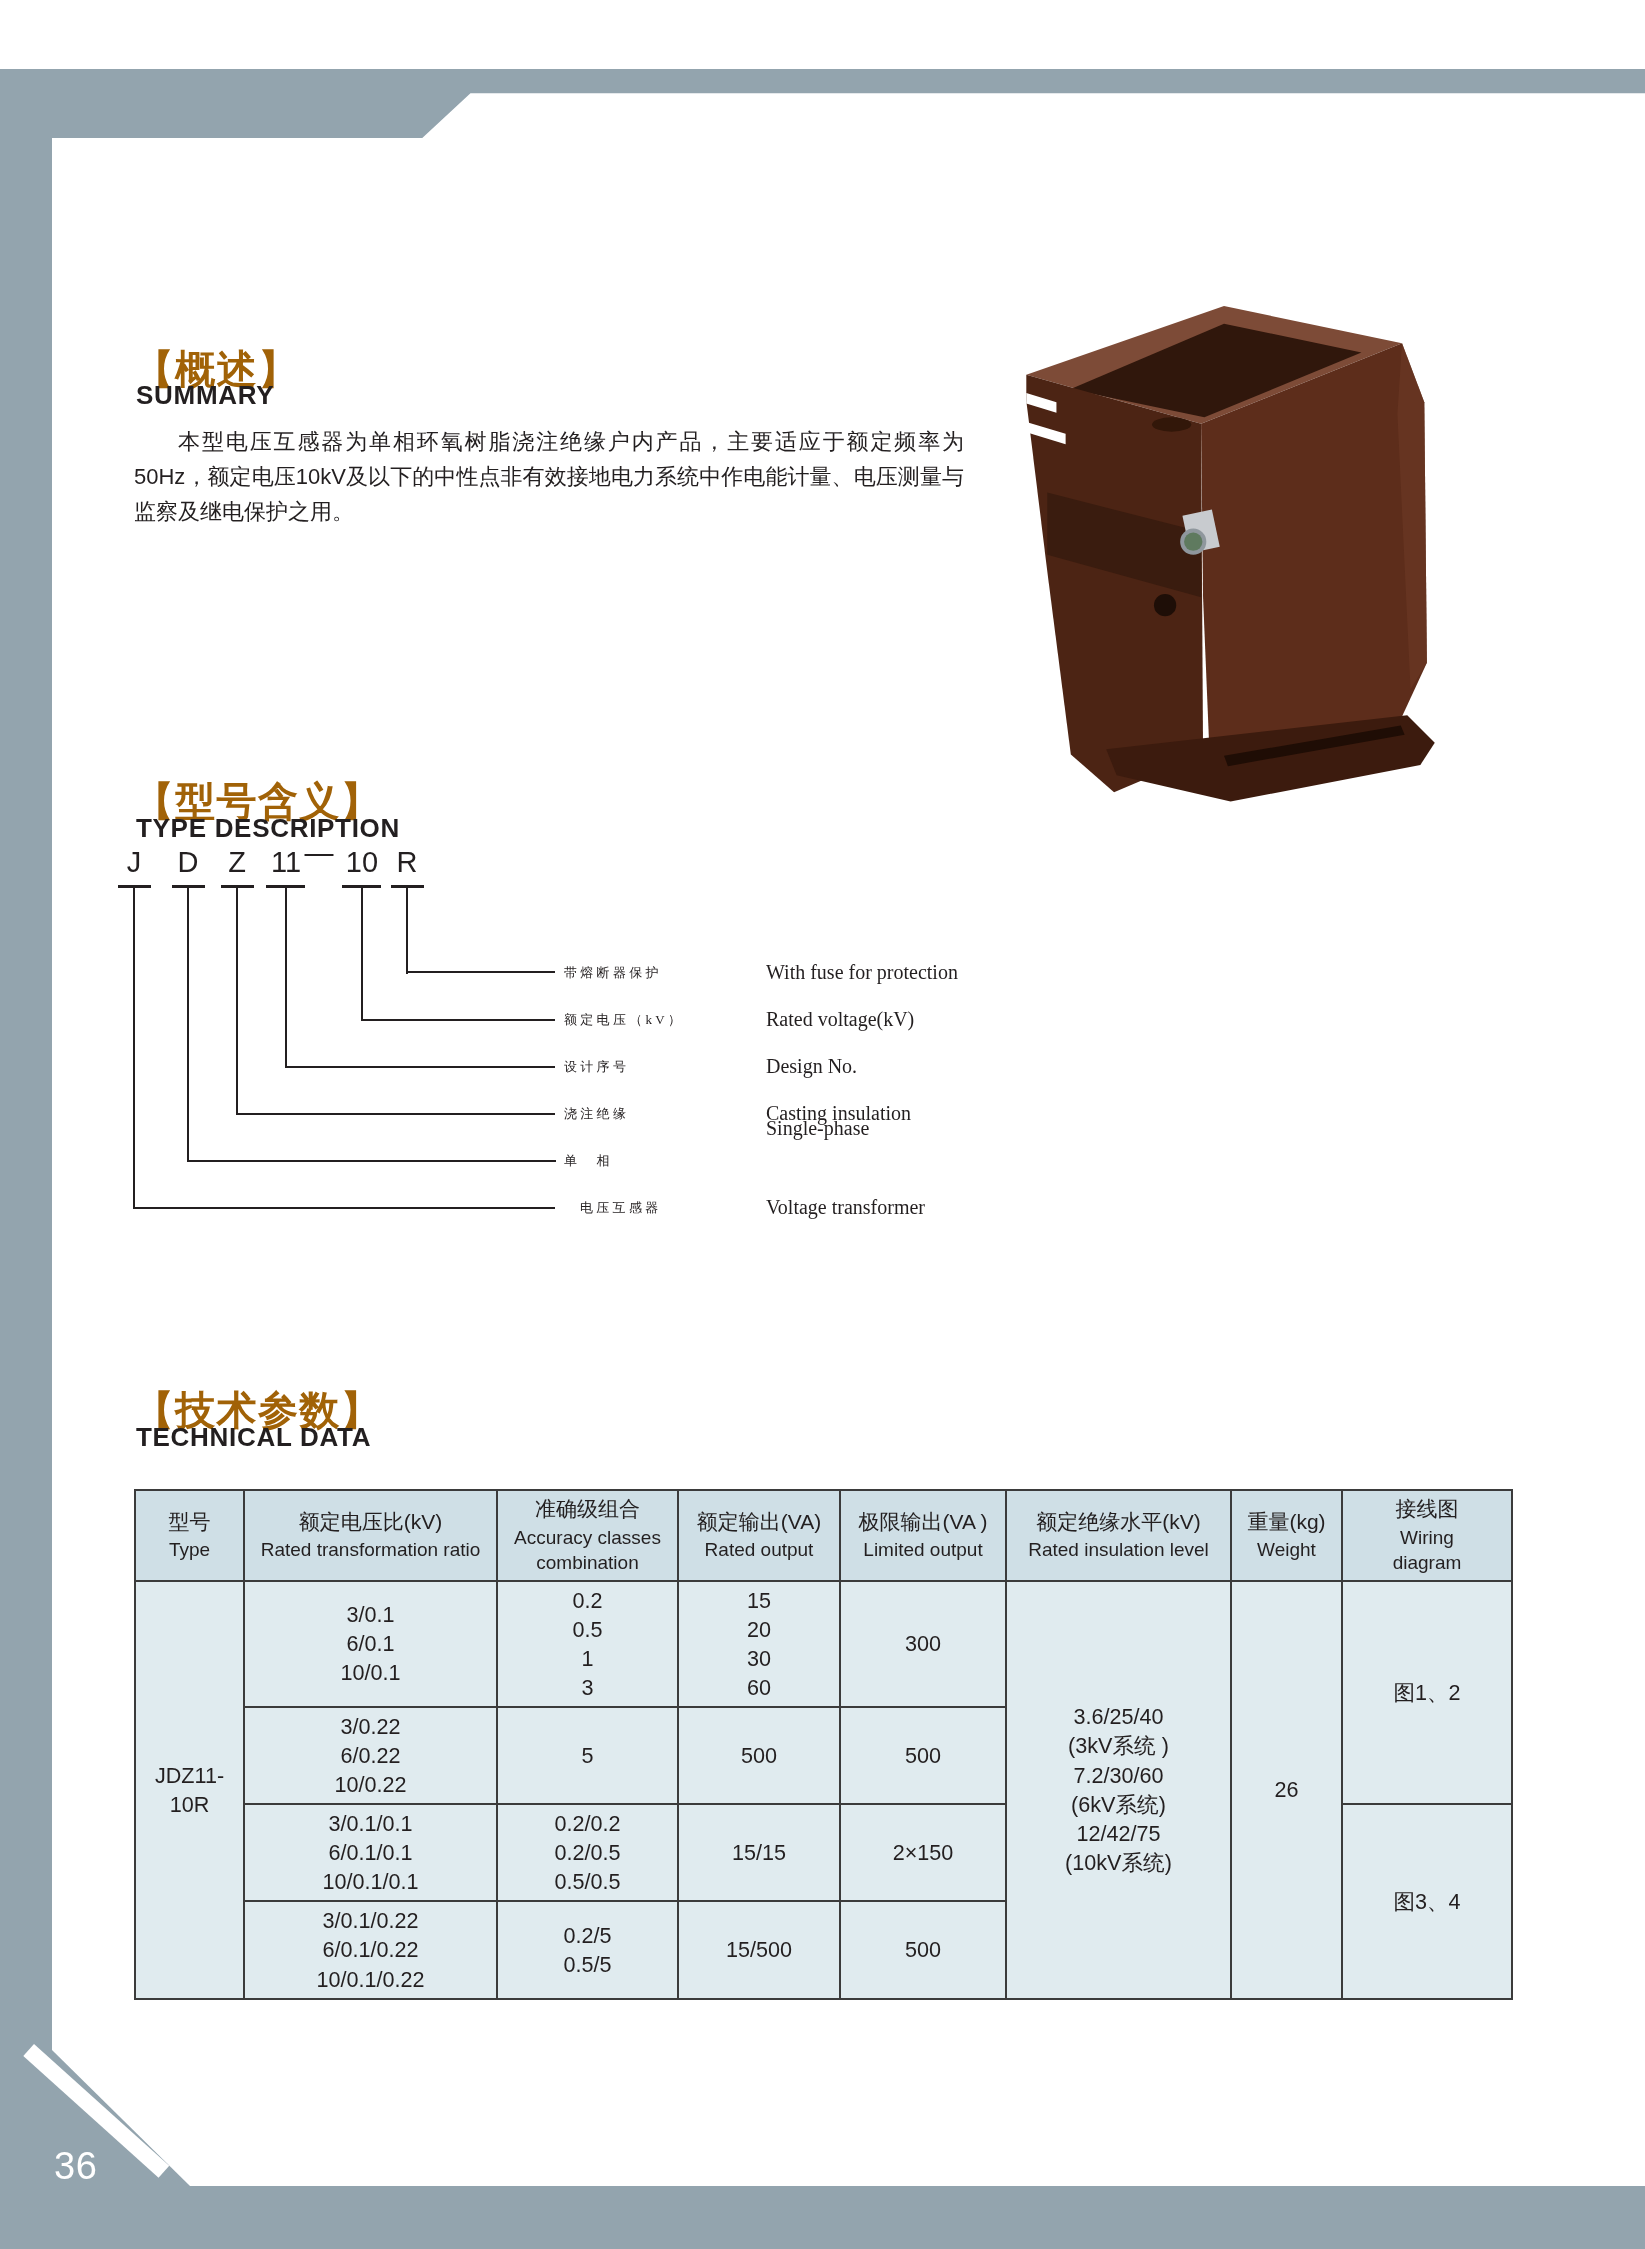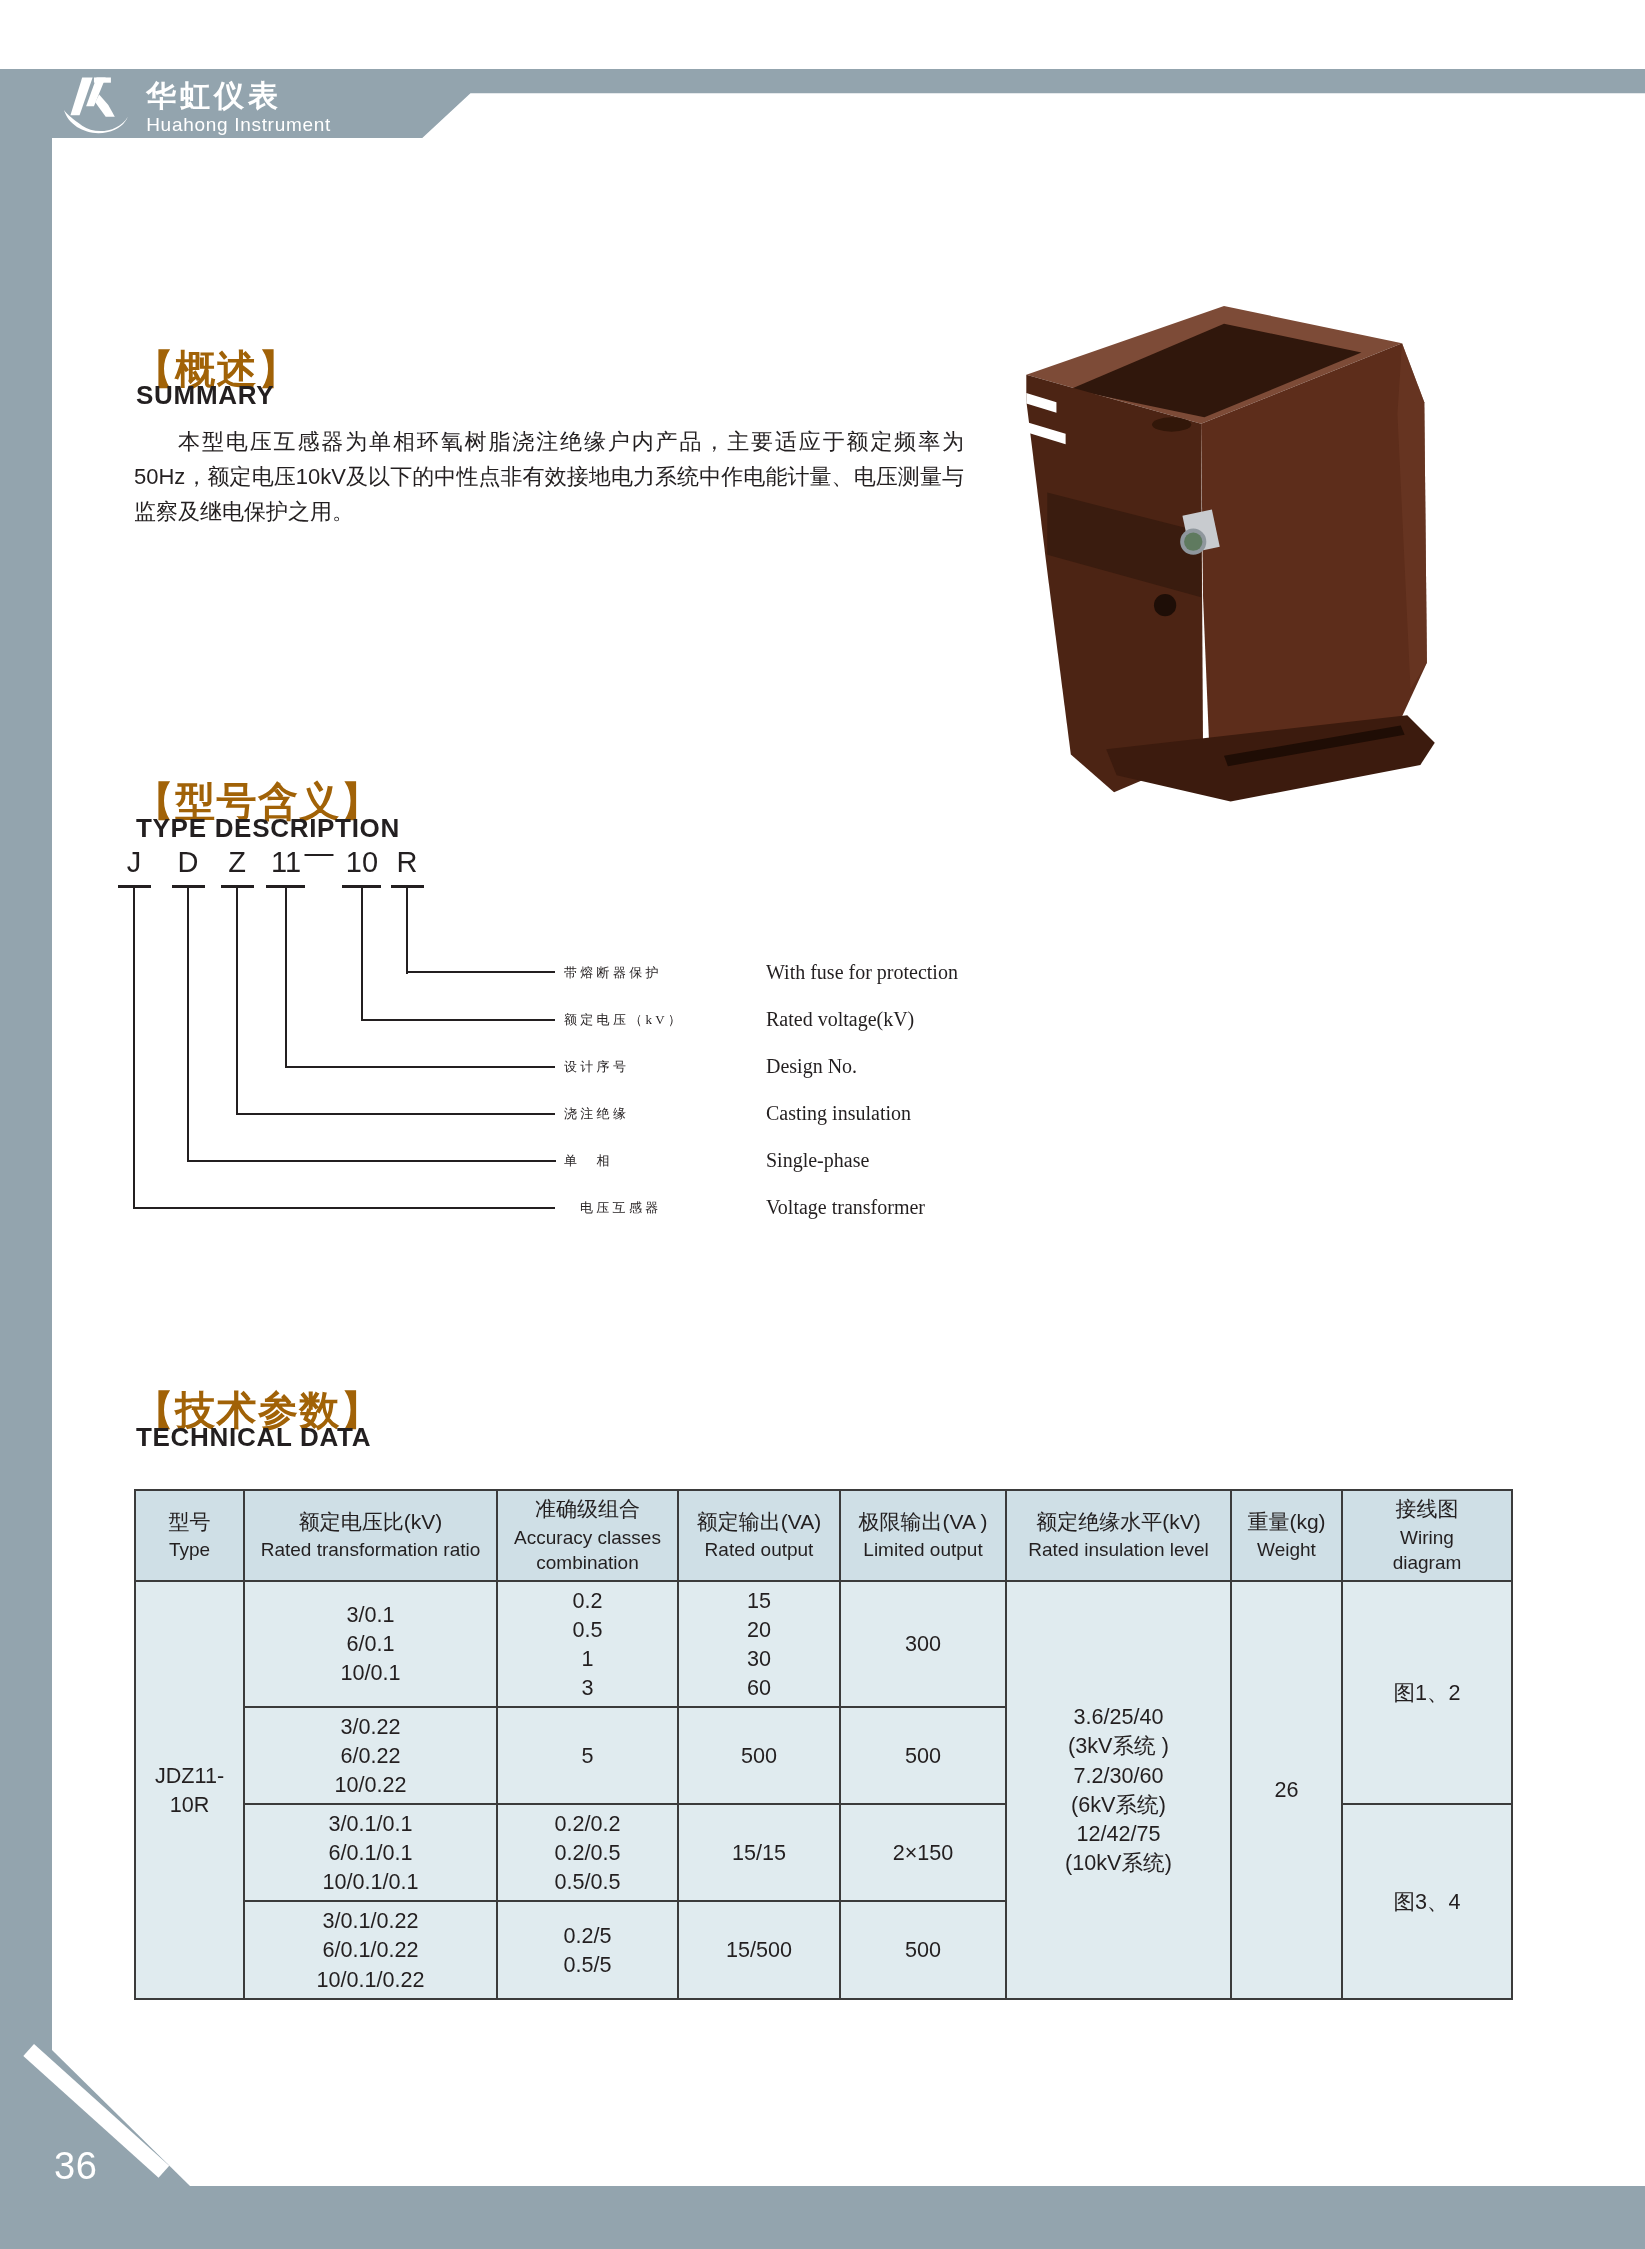--- a/index.html
+++ b/index.html
@@ -90,33 +90,20 @@
 
 <div class="page">
 
   <div class="side-strip"></div>
   <div class="header-band"></div>
   <div class="corner-triangle"></div>
   <div class="bottom-band"></div>
   <div class="corner-slash"></div>
   <div class="page-number">36</div>
 
-  <div class="logo">
-    <svg class="logo-icon" viewBox="0 0 118 96">
-      <path d="M6 52 C14 78 44 92 72 86 C90 82 100 72 104 62 C90 86 54 90 34 76 C20 66 12 60 6 52 Z" fill="#ffffff"></path>
-      <polygon points="34,2 50,2 30,60 16,60" fill="#ffffff"></polygon>
-      <polygon points="56,2 70,2 52,46 40,46" fill="#ffffff"></polygon>
-      <polygon points="60,28 74,44 84,62 70,62 54,40" fill="#ffffff"></polygon>
-      <rect x="52" y="2" width="26" height="8" fill="#ffffff"></rect>
-    </svg>
-    <div class="logo-text">
-      <div class="logo-cn">华虹仪表</div>
-      <div class="logo-en">Huahong Instrument</div>
-    </div>
-  </div>
 
 
   <svg class="product" viewBox="0 0 660 780">
 
     <polygon points="28,120 330,15 602,72 295,195" fill="#7d4b37"></polygon>
 
     <polygon points="95,142 330,42 540,86 300,185" fill="#30170c"></polygon>
 
     <polygon points="28,120 295,195 298,700 162,758 96,700 60,420 28,160" fill="#4c2414"></polygon>
 
@@ -180,21 +167,21 @@
 
   <div class="diag-label-cn" style="top:958px;">带熔断器保护</div>
   <div class="diag-label-en" style="top:958px;">With fuse for protection</div>
   <div class="diag-label-cn" style="top:1005px;">额定电压（kV）</div>
   <div class="diag-label-en" style="top:1005px;">Rated voltage(kV)</div>
   <div class="diag-label-cn" style="top:1052px;">设计序号</div>
   <div class="diag-label-en" style="top:1052px;">Design No.</div>
   <div class="diag-label-cn" style="top:1099px;">浇注绝缘</div>
   <div class="diag-label-en" style="top:1099px;">Casting insulation</div>
   <div class="diag-label-cn" style="top:1146px;">单　相</div>
-  <div class="diag-label-en" style="top:1146px;">Single-phase</div>
+  <div class="diag-label-en" style="top:1114px;">Single-phase</div>
   <div class="diag-label-cn" style="top:1193px;margin-left:16px;">电压互感器</div>
   <div class="diag-label-en" style="top:1193px;">Voltage transformer</div>
 
   <div class="sec-cn tech-cn">【技术参数】</div>
   <div class="sec-en tech-en">TECHNICAL DATA</div>
 
   <table class="tech-table">
     <colgroup>
       <col style="width:109px">
         <col style="width:253px">

